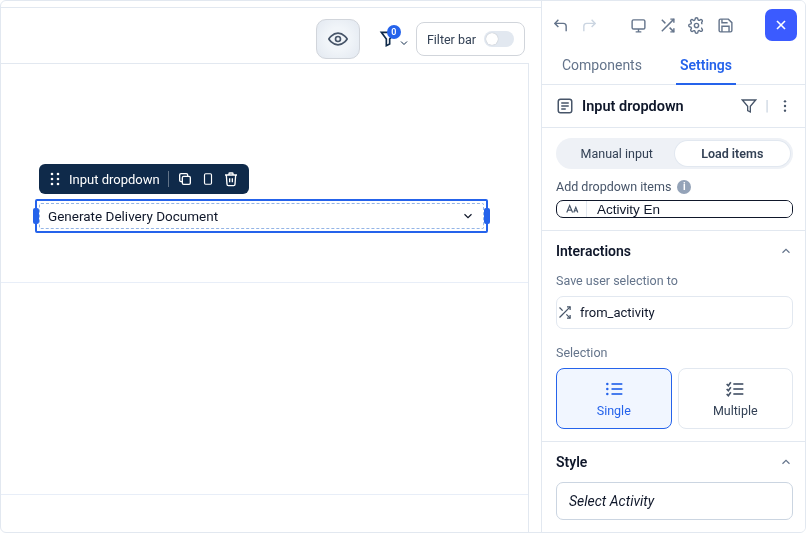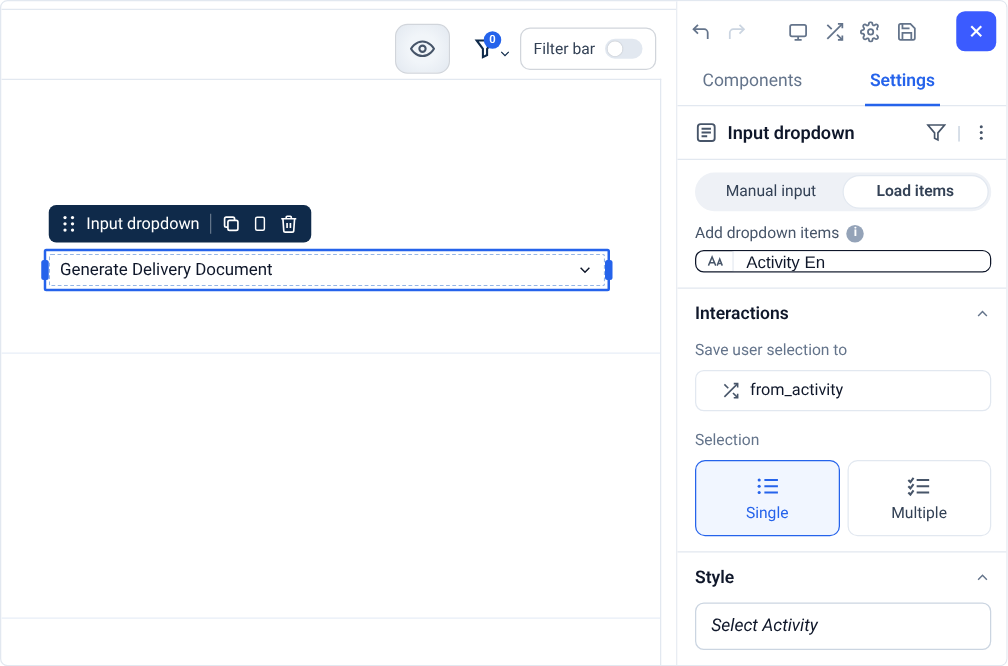--- a/index.html
+++ b/index.html
@@ -196,21 +196,21 @@
   .sp-close {
     width: 32px; height: 32px;
     background: #3b5bff;
     border-radius: 7px;
     display: flex; align-items: center; justify-content: center;
   }
   .sp-tabs {
     display: flex;
     border-bottom: 1px solid #e2e8f0;
     padding: 0 16px;
-    gap: 46px;
+    gap: 30px;
   }
   .sp-tab {
     padding: 10px 4px 10px 4px;
     font-size: 14px;
     color: #64748b;
     cursor: pointer;
   }
   .sp-tab.active {
     color: #2563eb;
     font-weight: 600;
@@ -288,21 +288,21 @@
     border-top:1px solid #e2e8f0;
   }
   .sub-label {
     font-size:12.5px;color:#64748b;
     padding: 2px 14px 8px 14px;
   }
   .var-row {
     margin: 0 14px 14px 14px;
     display:flex;align-items:center;gap:8px;
     border:1px solid #e2e8f0;border-radius:7px;
-    padding:8px 20px;
+    padding:8px 0;
     font-size:13px;color:#0f172a;
   }
   .mode-cards {
     display:flex;gap:6px;padding:0 14px 12px 14px;
   }
   .mode-card {
     flex:1;
     border:1px solid #e2e8f0;
     border-radius:8px;
     padding:12px 0 10px 0;

